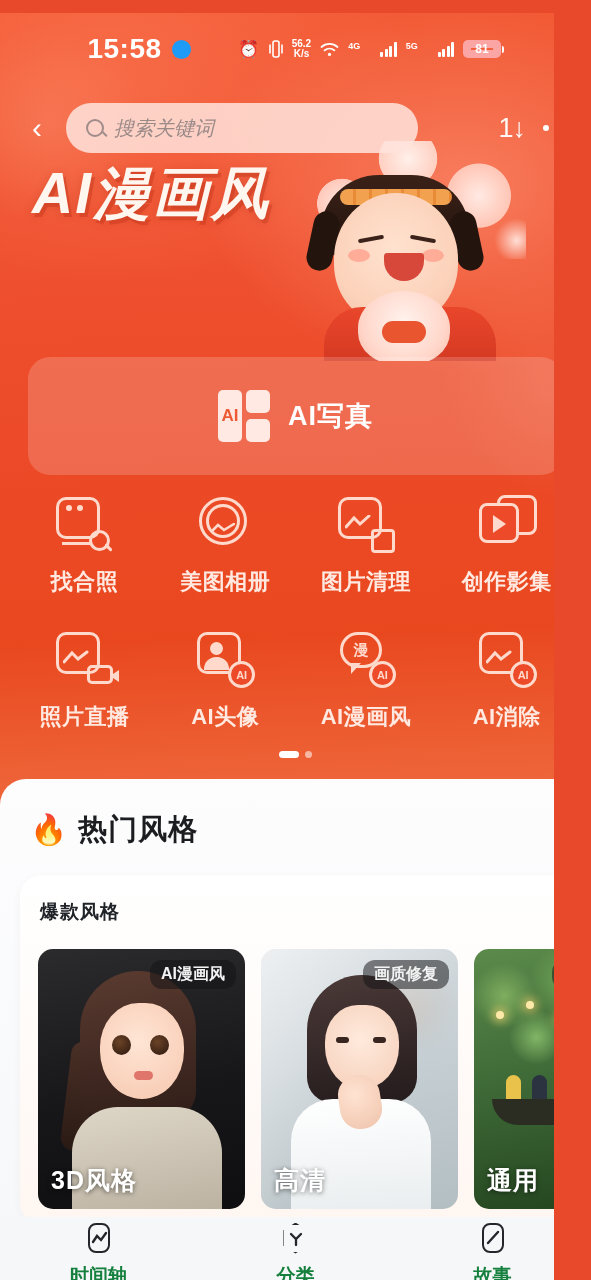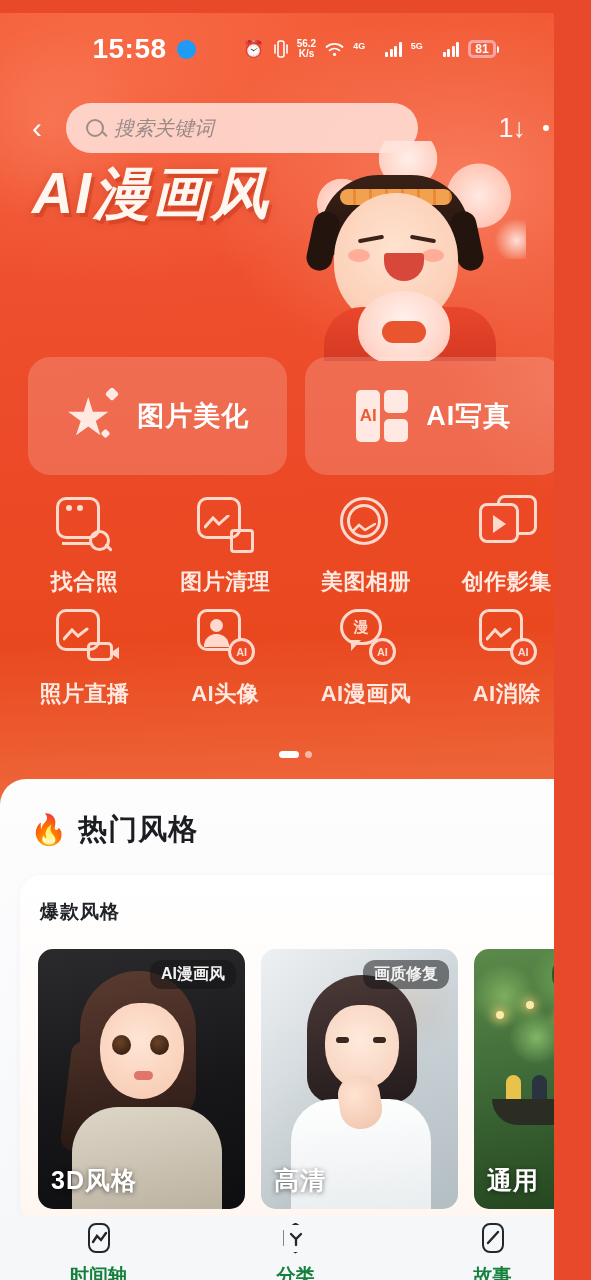--- a/index.html
+++ b/index.html
@@ -37,21 +37,21 @@
   .sb-right{ display:flex; align-items:center; gap:9px; margin-left:38px; }
   .sb-ico{ font-size:17px; line-height:1; color:#fff; display:flex; align-items:center; }
   .net-rate{ font-size:10px; line-height:10px; text-align:center; font-weight:700; }
   .bars{ display:flex; align-items:flex-end; gap:1.5px; height:16px; }
   .bars i{ display:block; width:3px; background:#fff; border-radius:1px; }
   .bars i:nth-child(1){height:5px}.bars i:nth-child(2){height:8px}
   .bars i:nth-child(3){height:11px}.bars i:nth-child(4){height:15px}
   .sig{ display:flex; align-items:flex-end; gap:20px; }
   .sig sup{ font-size:9px; font-weight:700; margin-bottom:6px; }
   .batt{
-    border:3px solid #fca5a5; border-radius:5px; padding:0 4px; height:18px;
+    border:8px solid #fca5a5; border-radius:5px; padding:0 4px; height:18px;
     display:flex; align-items:center; font-size:12px; font-weight:700;
   }
   .batt-cap{ width:2px;height:7px;background:#fff;border-radius:0 2px 2px 0;margin-left:1px; }
 
   
   .searchrow{
     position:absolute; left:0; top:86px; width:591px; height:58px;
     display:flex; align-items:center; padding:0 18px; gap:10px; z-index:20;
   }
   .back-ico{ width:38px;height:44px;display:flex;align-items:center;justify-content:center;
@@ -163,21 +163,21 @@
   .ic-grid{ width:52px;height:52px;position:relative; }
   .ic-grid .g{ position:absolute;background:#ffe9e2;border-radius:5px; }
   .g1{left:0;top:0;width:24px;height:52px;display:flex;align-items:center;justify-content:center;
       color:#ee5a33;font-size:17px;font-weight:800;}
   .g2{right:0;top:0;width:24px;height:23px;}
   .g3{right:0;bottom:0;width:24px;height:23px;}
 
   
   .toolgrid{
     position:absolute; left:14px; top:482px; width:563px; z-index:12;
-    display:grid; grid-template-columns:repeat(4,1fr); row-gap:10px;
+    display:grid; grid-template-columns:repeat(4,1fr); row-gap:33px;
   }
   .tool{ display:flex;flex-direction:column;align-items:center;gap:14px; }
   .tool .tlabel{ color:#ffe9e0; font-size:22px; font-weight:600; letter-spacing:.5px; }
   .ti{ width:60px;height:58px;position:relative; }
   .frm{ position:absolute;left:2px;top:2px;width:44px;height:42px;
         border:3px solid #ffd9cc;border-radius:10px; }
   .badge-c{ position:absolute;right:0;bottom:0;width:27px;height:27px;border-radius:50%;
         border:3px solid #ffd9cc;background:#ec4a28;display:flex;align-items:center;
         justify-content:center;color:#ffd9cc;font-size:11px;font-weight:800; }
   .mini-mag{ position:absolute;right:4px;bottom:2px;width:21px;height:21px;
@@ -397,28 +397,20 @@
     <div class="art-cheek r"></div>
     <div class="art-mouth"></div>
     <div class="art-body"></div>
     <div class="art-puppet"></div>
   </div>
 
   <div class="hero-title">AI漫画风</div>
 
   <div class="bigcards">
     <div class="bigcard">
-      <span class="ic-wand">
-        <span class="star"></span>
-          <span class="spark a"></span>
-          <span class="spark b"></span>
-      </span>
-      <span class="label">图片美化</span>
-    </div>
-    <div class="bigcard">
       <span class="ic-grid">
         <span class="g g1">AI</span>
         <span class="g g2"></span>
           <span class="g g3"></span>
       </span>
       <span class="label">AI写真</span>
     </div>
   </div>
 
   <div class="toolgrid">
@@ -427,44 +419,44 @@
       <span class="ti">
         <span class="frm"></span>
           <span class="dots2">
             <i></i>
             <i></i>
           </span>
         <span class="mtn"></span>
           <span class="mini-mag"></span>
       </span>
       <span class="tlabel">找合照</span>
-    </div>
-
-    <div class="tool">
-      <span class="ti">
-        <span class="frm"></span>
-        <span class="zig"><svg viewBox="0 0 30 14">
-              <polyline points="1,12 9,3 15,9 24,1" fill="none" stroke="#ffd9cc" stroke-width="3" stroke-linecap="round"></polyline>
-            </svg></span>
-        <span class="thumbup"></span>
-      </span>
-      <span class="tlabel">图片清理</span>
     </div>
 
     <div class="tool">
       <span class="ti">
         <span class="circ-out"></span>
           <span class="circ-in"></span>
         <span style="position:absolute;left:16px;top:24px;width:24px;height:10px">
           <svg viewBox="0 0 24 10" width="24" height="10">
               <polyline points="1,8 7,2 13,7 23,1" fill="none" stroke="#ffd9cc" stroke-width="2.6" stroke-linecap="round"></polyline>
             </svg>
         </span>
       </span>
       <span class="tlabel">美图相册</span>
+    </div>
+
+    <div class="tool">
+      <span class="ti">
+        <span class="frm"></span>
+        <span class="zig"><svg viewBox="0 0 30 14">
+              <polyline points="1,12 9,3 15,9 24,1" fill="none" stroke="#ffd9cc" stroke-width="3" stroke-linecap="round"></polyline>
+            </svg></span>
+        <span class="thumbup"></span>
+      </span>
+      <span class="tlabel">图片清理</span>
     </div>
 
     <div class="tool">
       <span class="ti">
         <span class="stack-b"></span>
           <span class="stack-f"></span>
           <span class="play-t"></span>
       </span>
       <span class="tlabel">创作影集</span>
     </div>

